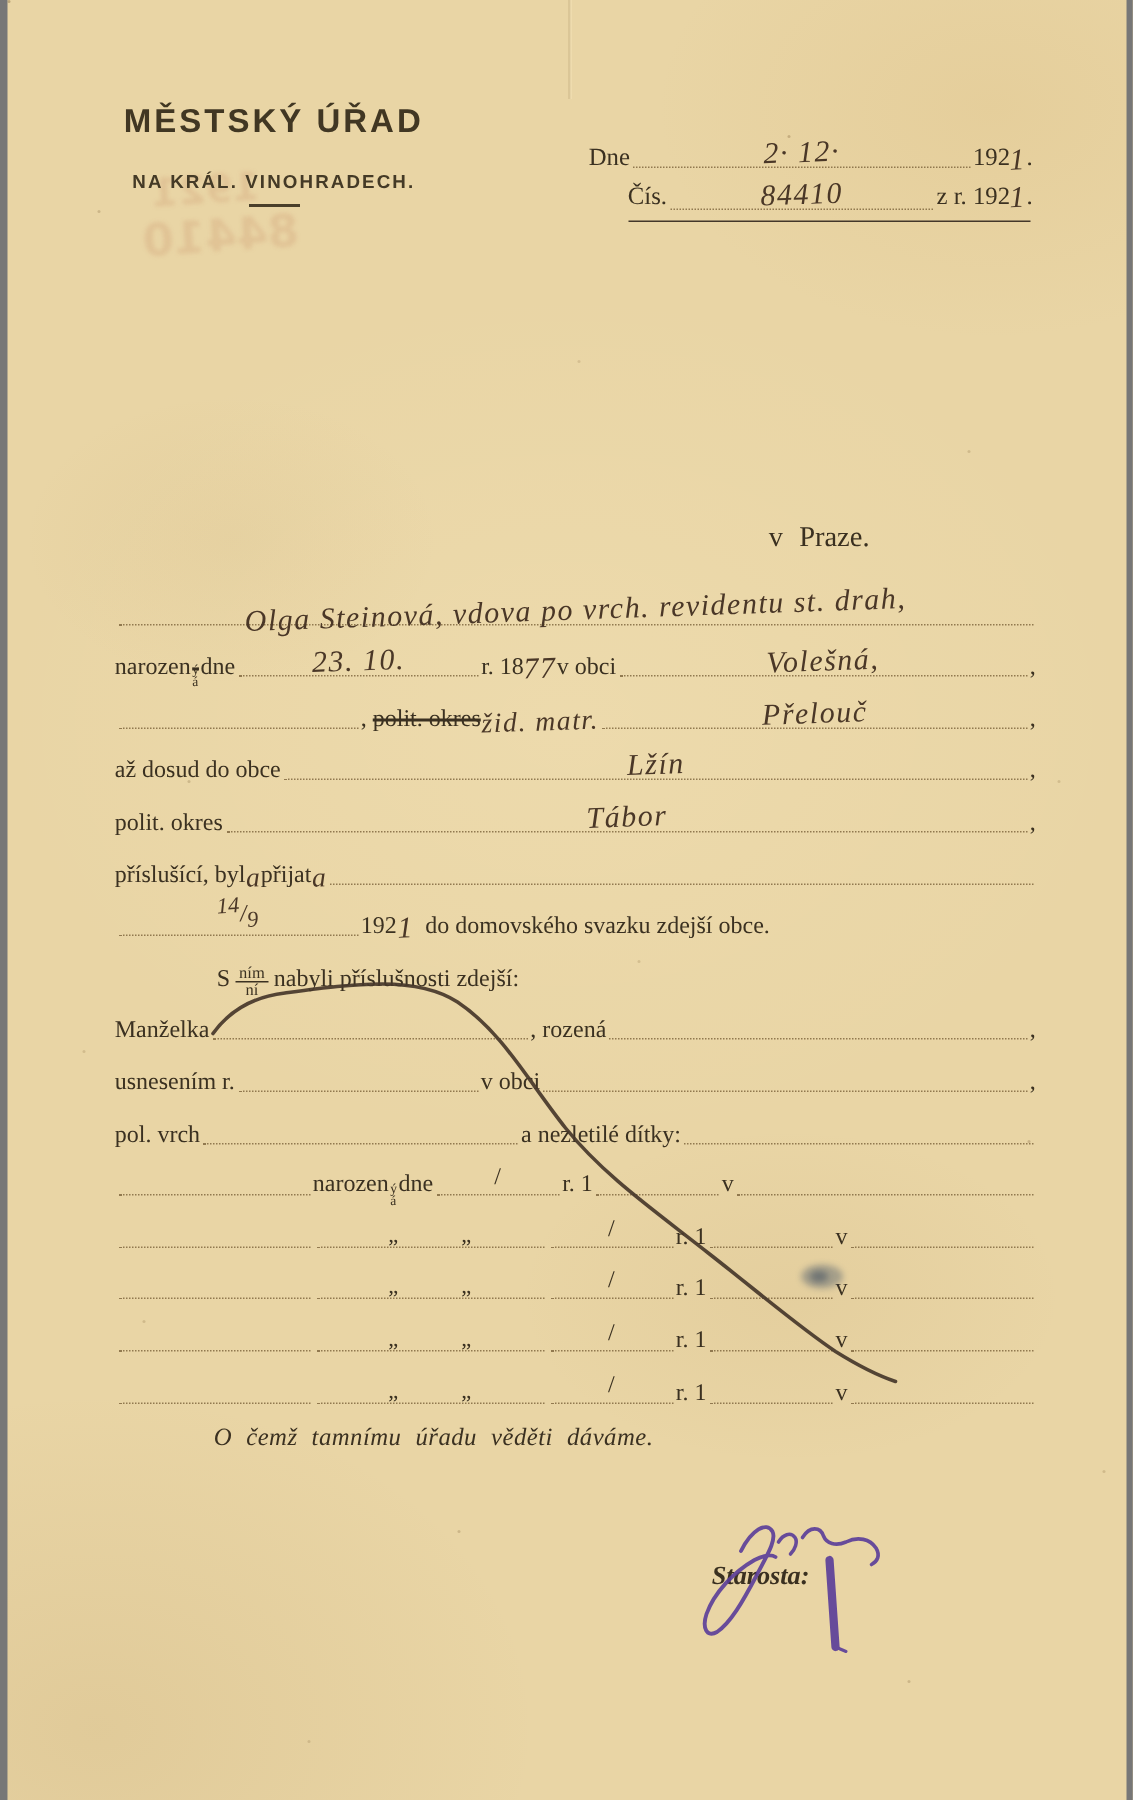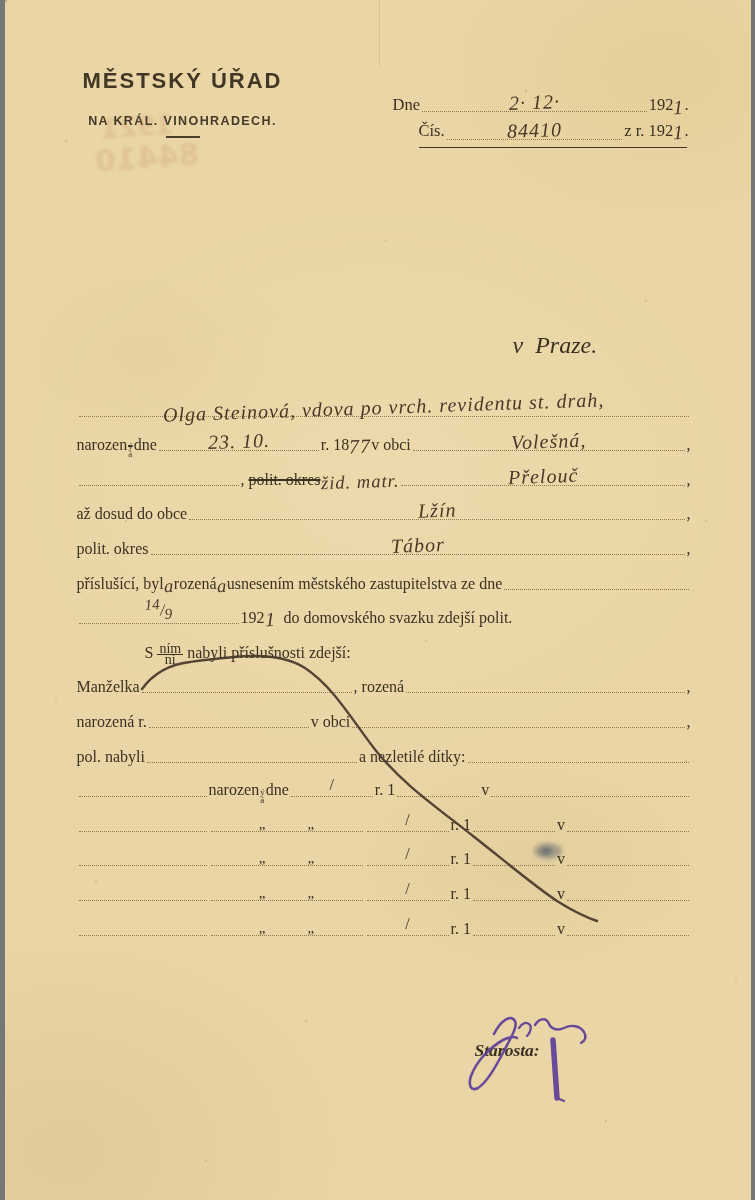--- a/index.html
+++ b/index.html
@@ -39,31 +39,31 @@
         display:flex;justify-content:center;align-items:flex-end;min-width:10px;}
   .hw{font-style:italic;color:#4a3727;font-size:18.5px;letter-spacing:1px;
       transform:rotate(-2deg);margin-bottom:-3px;white-space:pre;}
   .hw.big{font-size:20px;}
   .cis-underline{border-bottom:1.8px solid #43372a;margin-top:1px;width:268px;margin-left:26px;}
   .ind{margin-left:26px;align-items:center;}
   
   .titleblk{position:absolute;left:0;top:266px;width:755px;text-align:center;}
   .titleblk .t{font-style:italic;font-weight:bold;font-size:25px;color:#3a3020;
     letter-spacing:.5px;word-spacing:10px;line-height:36px;}
-  .vpraze{position:absolute;left:508px;top:332px;font-style:italic;font-size:24px;
+  .vpraze{position:absolute;left:508px;top:348px;font-size:19px;
     word-spacing:6px;color:#3a3020;}
   
   .body{position:absolute;left:72px;top:386px;width:614px;font-size:16px;}
   .fl{display:flex;align-items:flex-end;height:34.6px;position:relative;}
   .strike{text-decoration:line-through;text-decoration-thickness:1.6px;}
   .stk{display:inline-flex;flex-direction:column;font-size:9px;line-height:8px;
        vertical-align:baseline;margin:0 1px;transform:translateY(3px);}
   .stk .t{}
   .stk .b{}
-  .frac{display:inline-flex;flex-direction:column;font-size:14px;line-height:10px;
+  .frac{display:inline-flex;flex-direction:column;font-size:11px;line-height:10px;
         border-left:0;margin:0 4px;transform:translateY(2px);text-align:center;}
   .frac .t{border-bottom:1px solid #3b3121;padding:0 2px;}
   .hwfrac{display:inline-block;font-style:italic;color:#4a3727;transform:rotate(-4deg);}
   .hwfrac sup{font-size:15px;} .hwfrac sub{font-size:15px;} .w82{flex:0 0 82px;}
   .w128{flex:0 0 128px;} .w160{flex:0 0 160px;} .w210{flex:0 0 210px;}
   .dittocell{flex:0 0 152px;border-bottom:1.6px dotted rgba(122,98,58,.8);margin:0 2px 4px;
     display:flex;justify-content:center;gap:42px;align-items:flex-end;}
   .ditto{font-size:15px;margin-bottom:-2px;}
   .rowlabel{white-space:pre;padding-bottom:2px;}
   .indent{padding-left:68px;}
@@ -165,63 +165,62 @@
       <span class="lbl">polit. okres</span>
       <span class="dots">
         <span class="hw big">Tábor</span>
       </span>
       <span class="lbl">,</span>
     </div>
 
     <div class="fl">
       <span class="lbl">příslušící, byl</span>
       <span class="hw">a</span>
-      <span class="lbl">rozená</span>
+      <span class="lbl">přijat</span>
       <span class="hw">a</span>
-      <span class="lbl">usnesením městského zastupitelstva ze dne</span>
       <span class="dots"></span>
     </div>
 
     <div class="fl">
       <span class="dots w160">
         <span class="hwfrac"><sup>14</sup><span>/</span><sub>9</sub></span>
       </span>
       <span class="lbl">192</span>
       <span class="hw big">1</span>
       <span class="lbl">&nbsp;&nbsp;</span>
-      <span class="lbl">do domovského svazku zdejší polit.</span>
+      <span class="lbl">do domovského svazku zdejší obce.</span>
     </div>
 
     <div class="fl indent">
       <span class="lbl">S</span>
       <span class="frac">
           <span class="t">ním</span>
           <span class="b">ní</span>
         </span>
       <span class="lbl">nabyli příslušnosti zdejší:</span>
     </div>
 
     <div class="fl">
       <span class="lbl">Manželka</span>
       <span class="dots w210"></span>
       <span class="lbl">, rozená</span>
       <span class="dots"></span>
       <span class="lbl">,</span>
     </div>
 
     <div class="fl">
-      <span class="lbl">narozená r.</span>
+      <span class="lbl">usnesením r.</span>
       <span class="dots w160"></span>
       <span class="lbl">v obci</span>
       <span class="dots"></span>
       <span class="lbl">,</span>
     </div>
 
     <div class="fl">
-      <span class="lbl">pol. nabyli</span>
+      <span class="lbl">pol. vrch</span>
       <span class="dots w210"></span>
       <span class="lbl">a nezletilé dítky:</span>
       <span class="dots"></span>
     </div>
 
     <div class="fl">
       <span class="dots w128"></span>
       <span class="rowlabel">narozen</span>
         <span class="stk">
           <span class="t">ý</span>
@@ -290,20 +289,21 @@
         </span>
       <span class="dots w82">
           <span class="rowlabel">/</span>
         </span>
       <span class="rowlabel">r. 1</span>
       <span class="dots w82"></span>
       <span class="rowlabel">v</span>
       <span class="dots"></span>
     </div>
 
+    <div class="closing">O čemž tamnímu úřadu věděti dáváme.</div>
   </div>
 
   <div class="starosta">Starosta:</div>
 
   <svg class="overlay" width="755" height="1200" viewBox="0 0 755 1200">
     <defs>
       <filter id="blur1" x="-50%" y="-50%" width="200%" height="200%">
         <feGaussianBlur stdDeviation="2.2"></feGaussianBlur>
       </filter>
     </defs>

